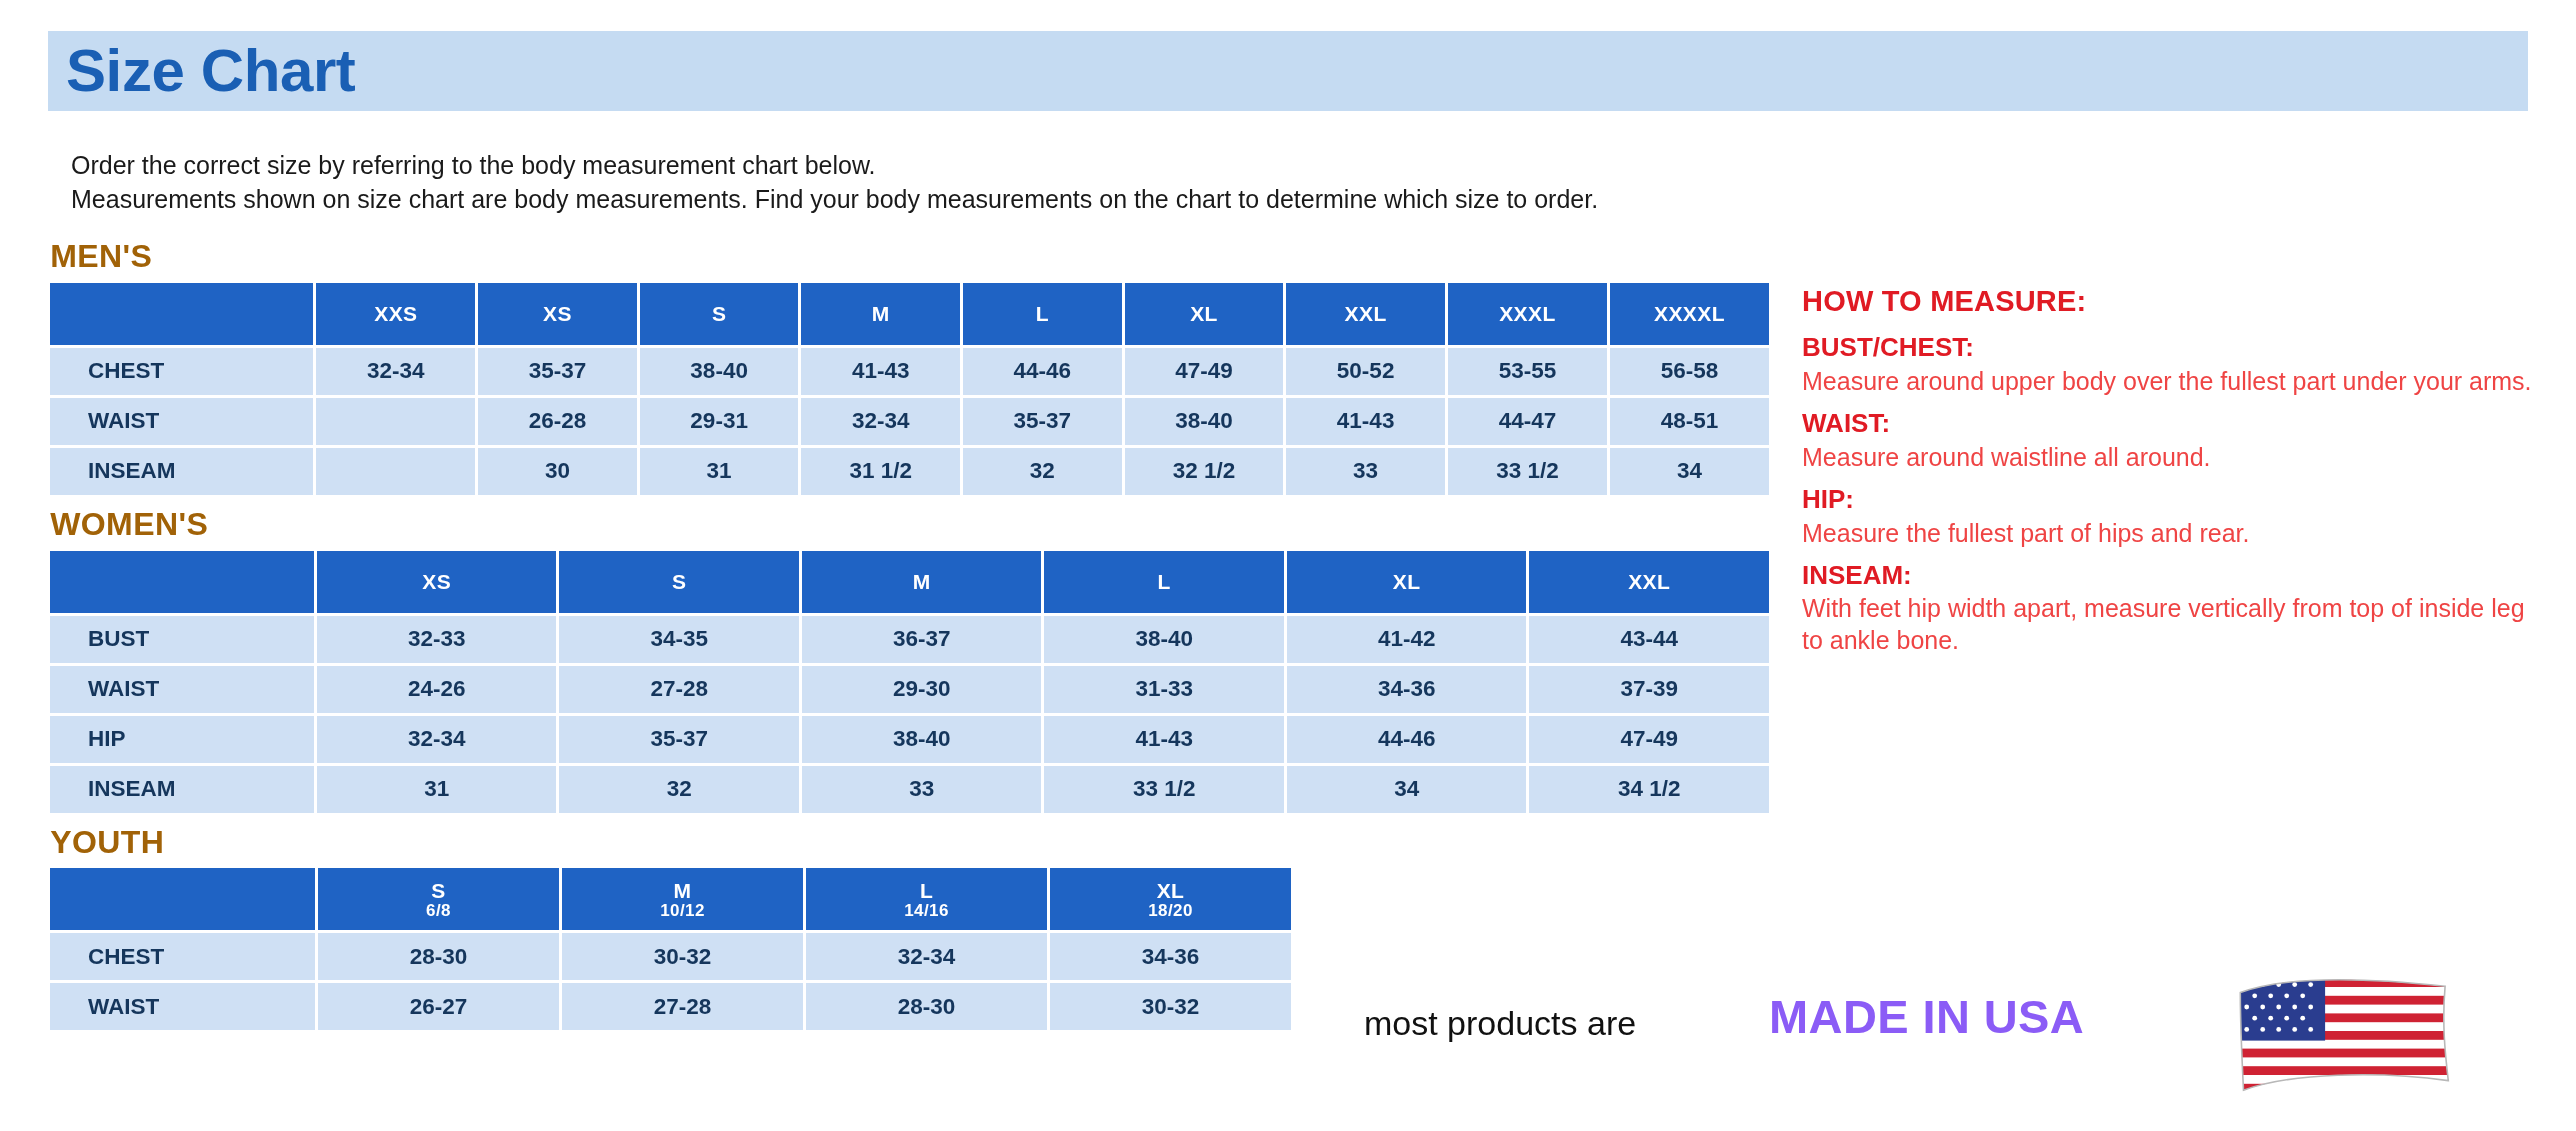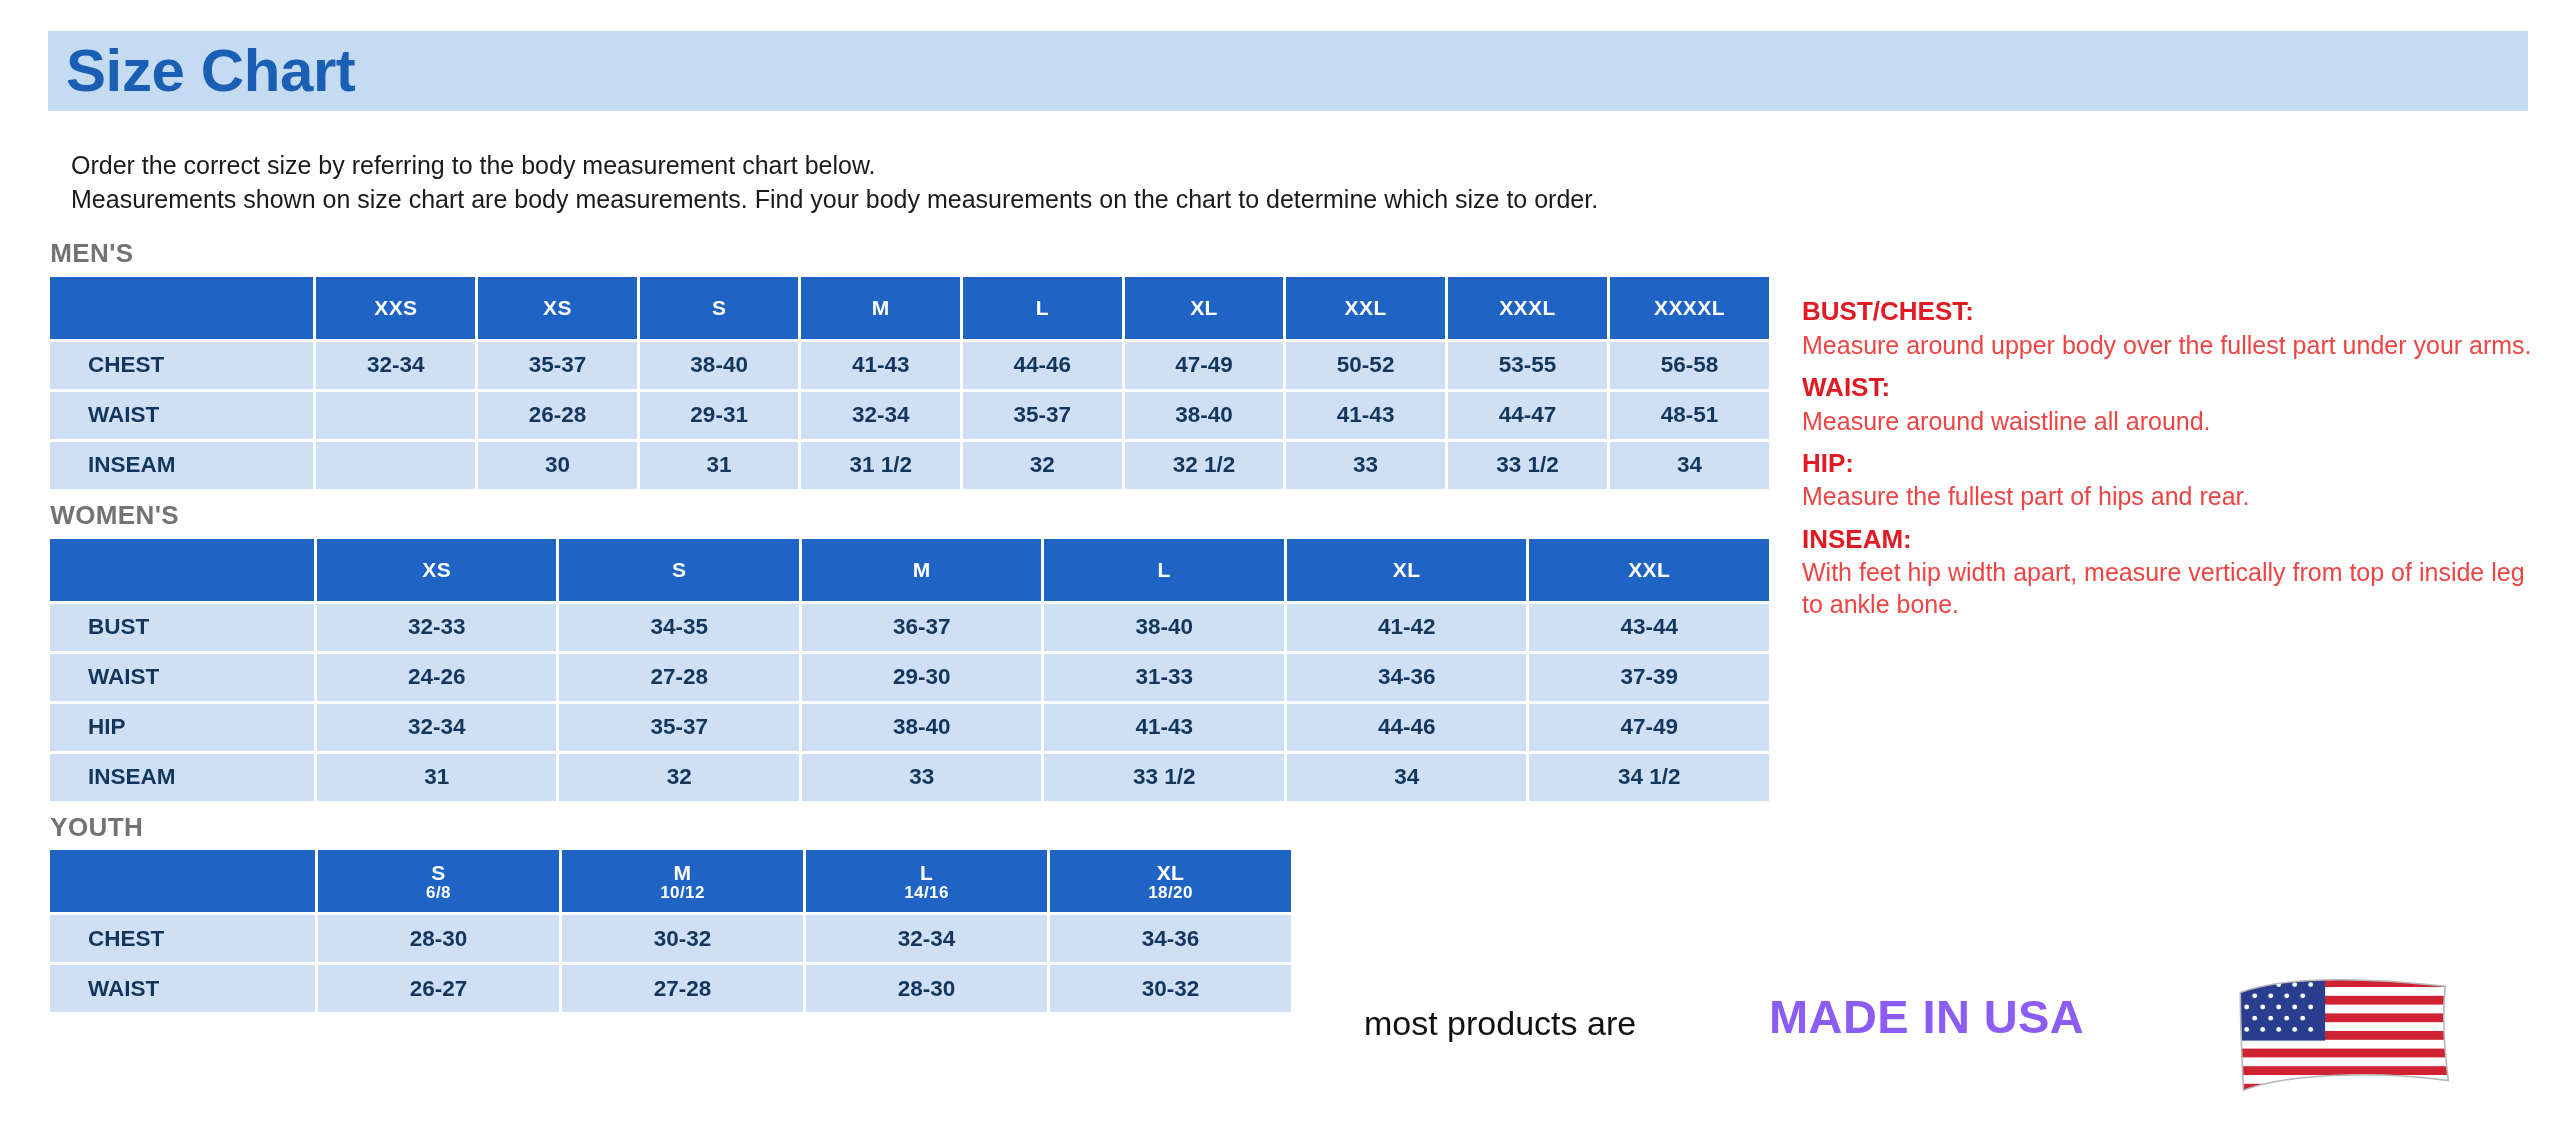--- a/index.html
+++ b/index.html
@@ -48,23 +48,23 @@
     left: 71px;
     top: 148px;
     width: 2440px;
     font-size: 25px;
     line-height: 34px;
     color: #1a1a1a;
   }
 
   
   .section-title {
-    font-size: 26px;
-    font-weight: bold;
-    color: #737373;
+    font-size: 32px;
+    font-weight: bold;
+    color: #a16207;
     letter-spacing: 0.4px;
     margin: 0 0 4.8px 3.2px;
   }
 
   
   .left-col {
     position: absolute;
     left: 47px;
     top: 238px;
     width: 1725px;
@@ -378,20 +378,21 @@
           <td>27-28</td>
           <td>28-30</td>
           <td>30-32</td>
         </tr>
       </tbody>
     </table>
 
   </div>
 
   <div class="right-col">
+    <div class="how-title">HOW TO MEASURE:</div>
 
     <div class="measure-label">BUST/CHEST:</div>
     <p class="measure-text">Measure around upper body over the fullest part under your arms.</p>
 
     <div class="measure-label">WAIST:</div>
     <p class="measure-text">Measure around waistline all around.</p>
 
     <div class="measure-label">HIP:</div>
     <p class="measure-text">Measure the fullest part of hips and rear.</p>
 

